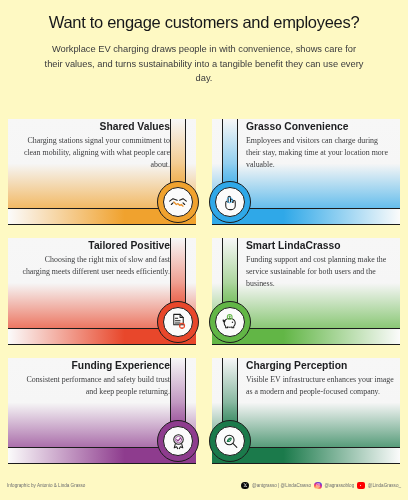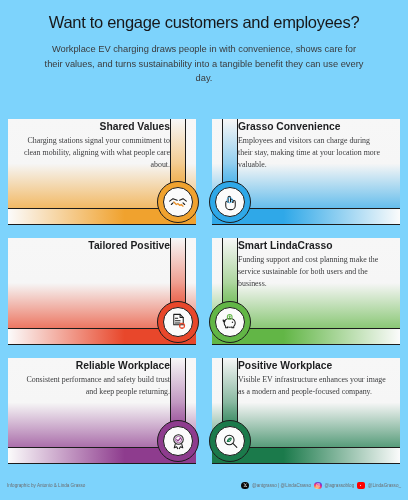--- a/index.html
+++ b/index.html
@@ -2,21 +2,21 @@
 <html><head>
 <meta charset="utf-8">
 <style>
   * { box-sizing: border-box; margin: 0; padding: 0; }
   html, body {
     width: 408px; height: 500px;
     background: #f2f2f2;
     font-family: "Liberation Sans", sans-serif;
     overflow: hidden;
   }
-  .page { position: relative; width: 408px; height: 500px; background: #7dd3fc; }
+  .page { position: relative; width: 408px; height: 500px; background: #fef9c3; }
 
   
   .header { padding: 12px 14px 0; text-align: center; }
   .header h1 {
     font-size: 16.5px; font-weight: 400; color: #17181a;
     line-height: 1.28; letter-spacing: -0.3px;
   }
   .header h1 .l2 { display: block; }
   .subhead {
     margin: 9px auto 16px; max-width: 322px;
@@ -75,21 +75,21 @@
   .card.left .badge { right: -3px; }
   .card.right .badge { left: -3px; }
   .badge .disc {
     width: 30px; height: 30px; border-radius: 50%;
     background: #fbfbfb; border: 1.4px solid #1c1c1c;
     display: flex; align-items: center; justify-content: center;
   }
   .badge svg { display: block; }
 
   
-  .txt { position: absolute; top: 8px; width: 148px; }
+  .txt { position: absolute; top: 8px; width: 148px; margin-left: 8px; }
   .card.left .txt { right: 34px; text-align: right; }
   .card.right .txt { left: 34px; text-align: left; }
   .txt h2 { font-size: 10.3px; font-weight: 700; color: #1d1e20; margin-bottom: 3px; }
   .txt p { font-size: 7.9px; line-height: 1.5; color: #3b3c3e; font-family: Liberation Serif, serif; }
 
   
   .footer {
     position: absolute; left: 0; bottom: 0; width: 408px; height: 29px;
     display: flex; align-items: center; justify-content: space-between;
     padding: 0 7px; font-size: 4.6px; color: #6d6e70;
@@ -174,20 +174,21 @@
                 <path d="M14 3v4h4"></path>
               <path d="M8 8h3M8 11h6M8 14h6"></path>
               <circle cx="16.5" cy="17.5" r="3.2" stroke="#E8472B"></circle>
               <path d="M16.5 14.3v1M16.5 19.7v1M13.3 17.5h1M18.7 17.5h1" stroke="#E8472B"></path>
             </svg>
           </div>
         </div>
       </div>
       <div class="txt">
         <h2>Tailored Positive</h2>
+        <p>Choosing the right mix of slow and fast charging meets different user needs efficiently.</p>
       </div>
     </div>
 
     <div class="card right" style="--c:#62B646">
       <div class="frame">
         <div class="fill"></div>
         <div class="rail"></div>
         <div class="bar"></div>
         <div class="badge">
           <div class="disc">
@@ -217,21 +218,21 @@
             <svg width="19" height="19" viewBox="0 0 24 24" fill="none" stroke="#1d1d1d" stroke-width="1.3" stroke-linecap="round" stroke-linejoin="round">
               <circle cx="12" cy="9.5" r="6"></circle>
               <circle cx="12" cy="9.5" r="4" stroke="#8E3C8E" stroke-width="1"></circle>
               <path d="M9.7 9.6l1.7 1.7 3-3.4" stroke="#8E3C8E" stroke-width="1.6"></path>
               <path d="M8 15l-1.4 5 3-1.4L11 21M16 15l1.4 5-3-1.4L13 21"></path>
             </svg>
           </div>
         </div>
       </div>
       <div class="txt">
-        <h2>Reliable Workplace</h2>
+        <h2>Funding Experience</h2>
         <p>Consistent performance and safety build trust and keep people returning.</p>
       </div>
     </div>
 
     <div class="card right" style="--c:#1B7A4B">
       <div class="frame">
         <div class="fill"></div>
         <div class="rail"></div>
         <div class="bar"></div>
         <div class="badge">
@@ -239,21 +240,21 @@
             <svg width="19" height="19" viewBox="0 0 24 24" fill="none" stroke="#1d1d1d" stroke-width="1.3" stroke-linecap="round" stroke-linejoin="round">
               <circle cx="10.5" cy="10" r="6"></circle>
               <path d="M15 14.5L20 19.5"></path>
               <path d="M8 12c2.8.4 4.8-1.4 5-4.2-2.6-.5-4.7 1.3-5 4.2z" stroke="#1B7A4B"></path>
               <path d="M8 12c1-1.5 2.5-2.8 4.4-3.7" stroke="#1B7A4B"></path>
             </svg>
           </div>
         </div>
       </div>
       <div class="txt">
-        <h2>Positive Workplace</h2>
+        <h2>Charging Perception</h2>
         <p>Visible EV infrastructure enhances your image as a modern and people-focused company.</p>
       </div>
     </div>
 
   </div>
 
   <div class="footer">
     <span>Infographic by Antonio &amp; Linda Grasso</span>
     <span class="socials">
       <span class="sico x">

